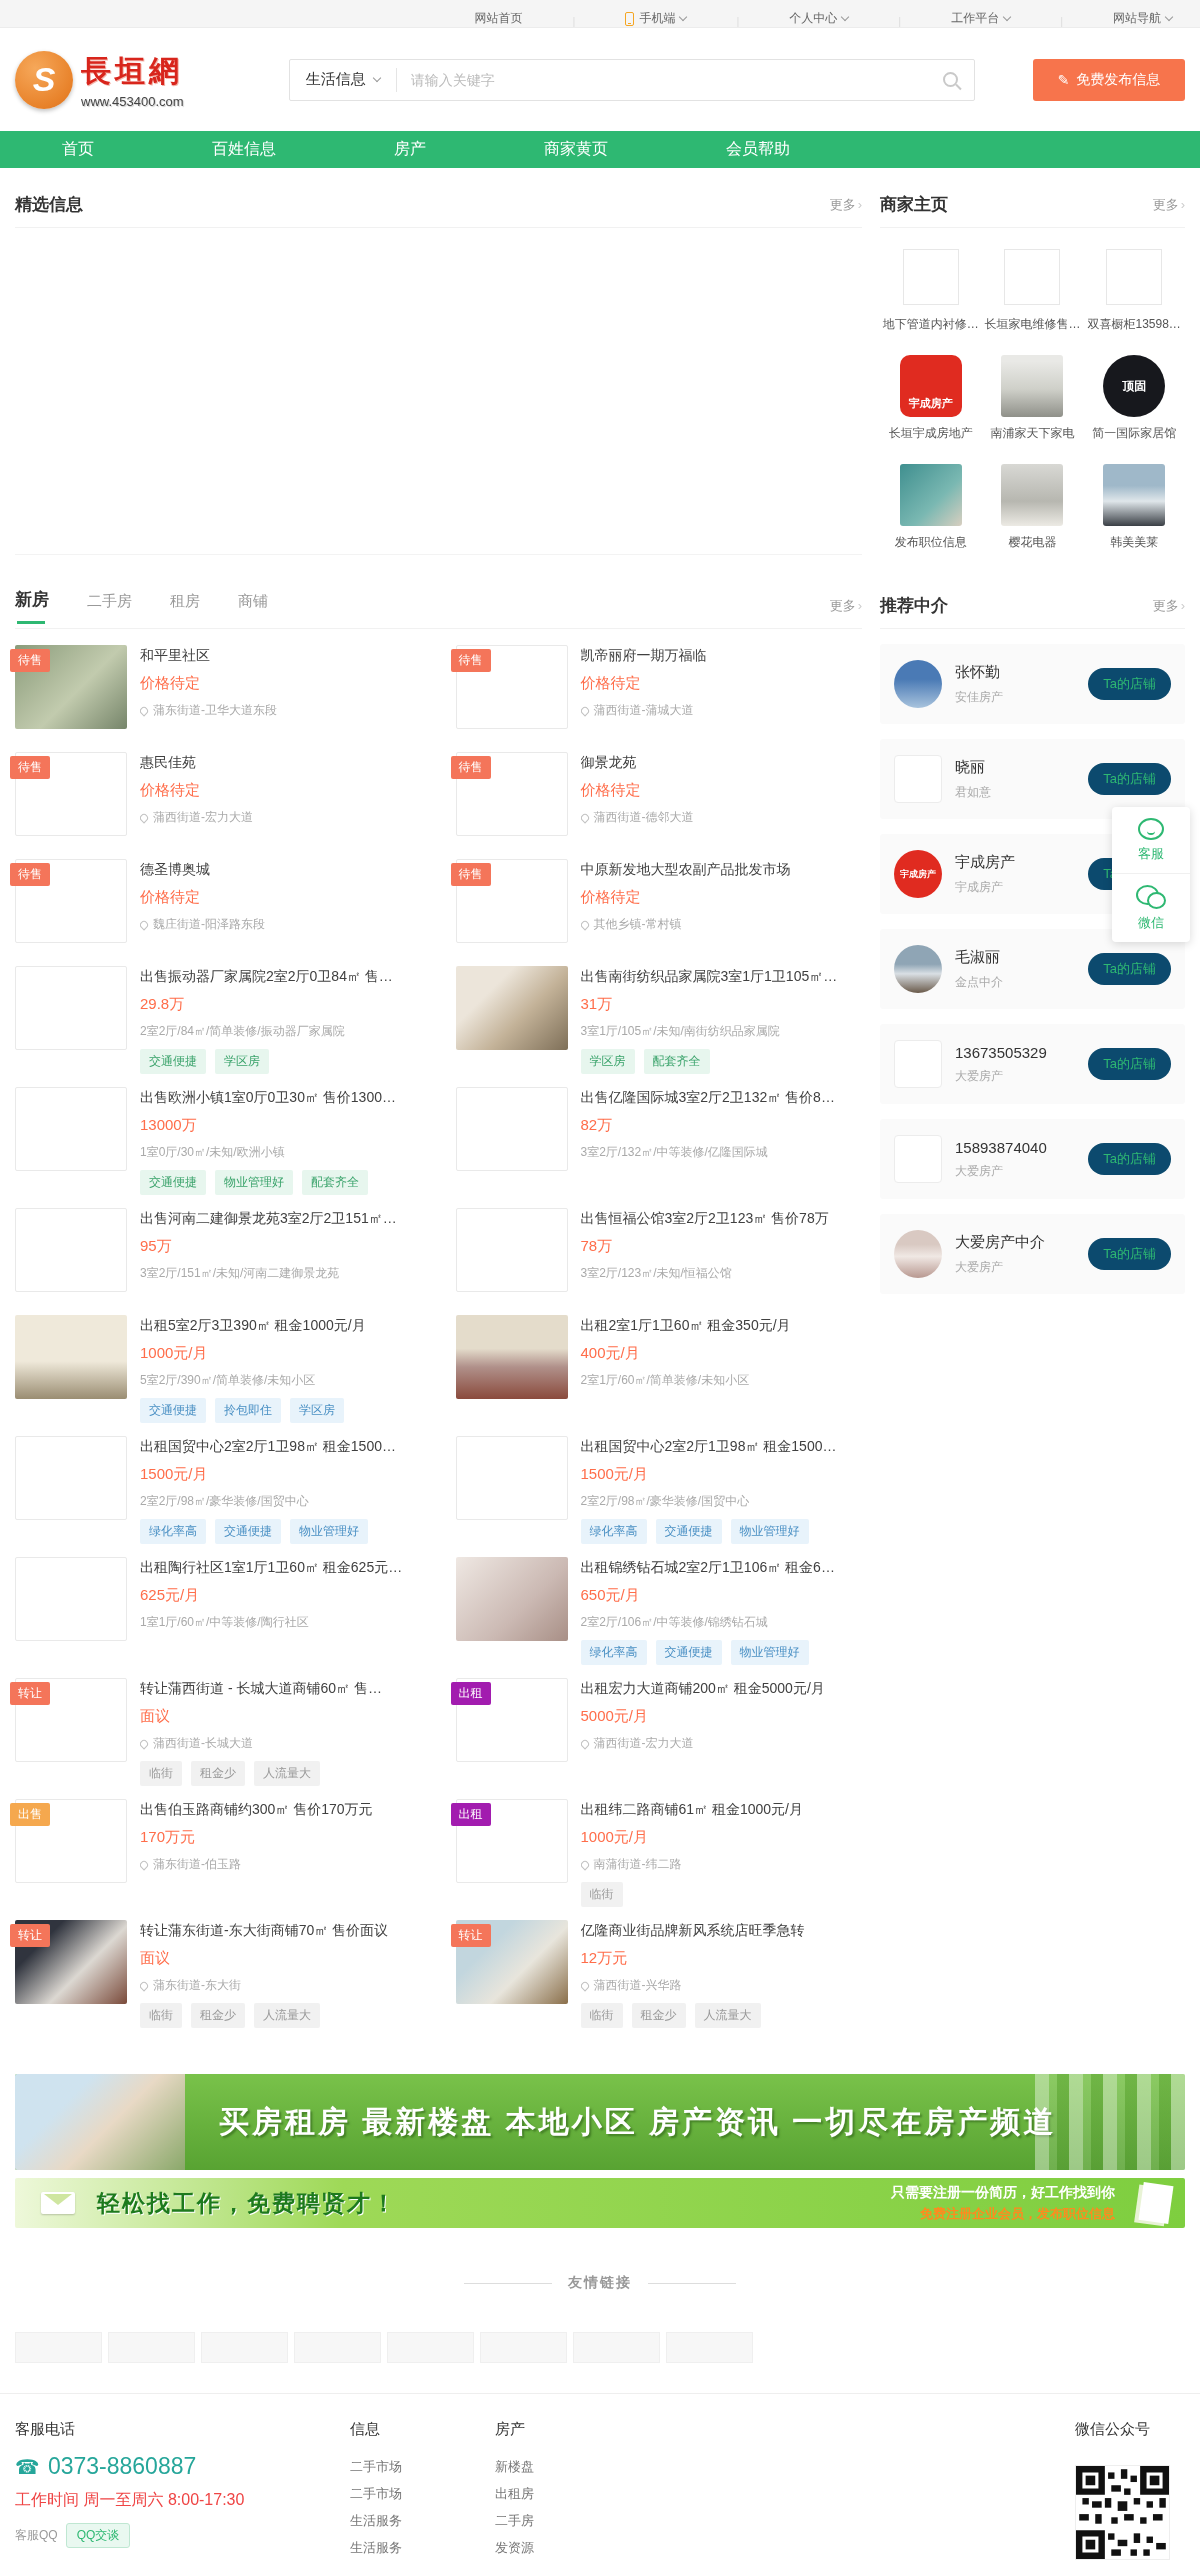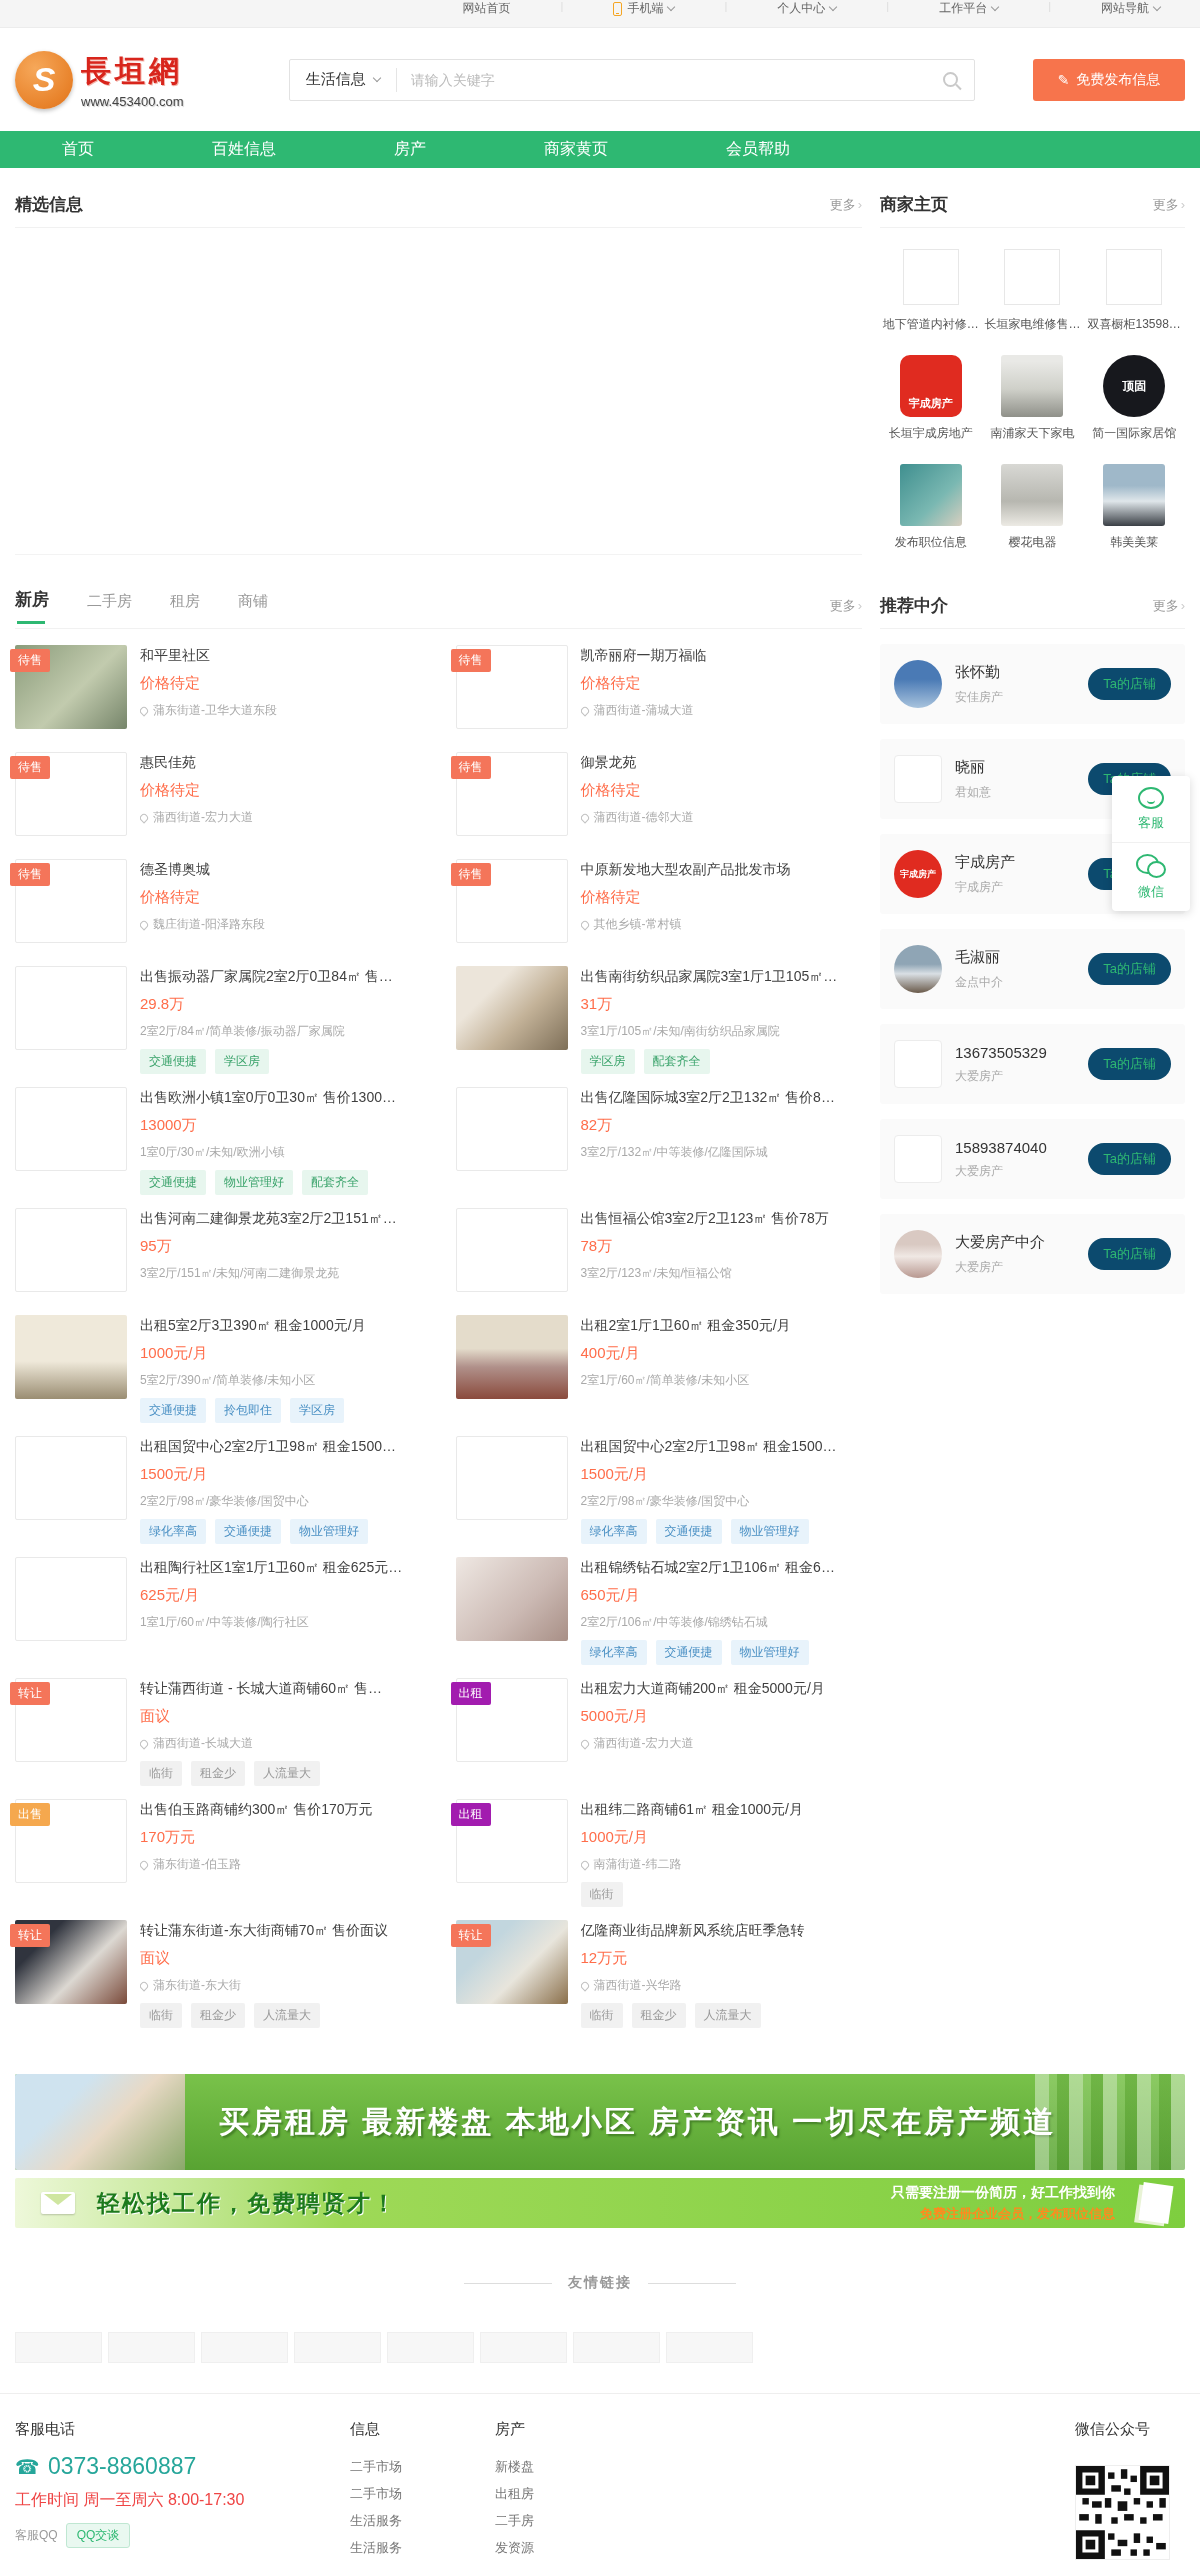--- a/index.html
+++ b/index.html
@@ -1,21 +1,21 @@
 <!DOCTYPE html>
 <html><head>
 <meta charset="utf-8">
 <style>
   * { box-sizing: border-box; margin: 0; padding: 0; }
   body { width: 1200px; margin: 0; background: #fff; position: relative;
          font-family: "Liberation Sans", "DejaVu Sans", sans-serif; color: #333; }
 
   
   .topbar { height: 28px; background: #f5f5f5; border-bottom: 1px solid #ececec;
-            display: flex; justify-content: flex-end; align-items: flex-start; padding-right: 26px; gap: 36px; }
+            display: flex; justify-content: flex-end; align-items: flex-end; padding-right: 14px; gap: 36px; }
   .tb-link { display: inline-flex; align-items: center; gap: 5px; font-size: 12px; color: #666;
              padding: 0 14px; cursor: pointer; }
   .tb-sep { color: #ddd; font-size: 11px; }
   .caret { width: 6px; height: 6px; border-right: 1px solid #999; border-bottom: 1px solid #999;
            transform: rotate(45deg); margin-top: -3px; display: inline-block; }
   .phone-glyph { width: 9px; height: 14px; border: 1px solid #f5a623; border-radius: 2px;
                  position: relative; display: inline-block; }
   .phone-glyph:after { content: ""; position: absolute; bottom: 1px; left: 2px; right: 2px;
                  height: 1px; background: #f5a623; }
 
@@ -132,21 +132,21 @@
   .av-red { background: #e02b20; color: #fff; font-size: 9px; font-weight: bold; }
   .av-broken { background: #fff; border: 1px solid #ececec; border-radius: 4px; }
   .av-woman { background: linear-gradient(180deg,#d9c9c2 30%,#f0e8e4 55%,#b89890); }
   .a-texts { margin-left: 13px; min-width: 0; }
   .a-name { font-size: 15px; color: #333; }
   .a-agency { font-size: 12px; color: #aaa; margin-top: 7px; }
   .shop-pill { position: absolute; right: 14px; background: #0c4a6e; color: #2eb872;
                font-size: 13px; padding: 7px 15px; border-radius: 16px; cursor: pointer; }
 
   
-  .float-widget { position: absolute; left: 1112px; top: 776px; width: 78px;
+  .float-widget { position: absolute; left: 1112px; top: 807px; width: 78px;
                   background: #fff; box-shadow: 0 2px 10px rgba(0,0,0,.15); border-radius: 4px;
                   z-index: 10; }
   .fw-cell { padding: 11px 0 10px; text-align: center; cursor: pointer; }
   .fw-cell + .fw-cell { border-top: 1px solid #f0f0f0; }
   .fw-label { font-size: 13px; color: #2eb872; margin-top: 5px; }
   .ic-chat { width: 26px; height: 22px; border: 2px solid #2eb872; border-radius: 50%;
              margin: 0 auto; position: relative; }
   .ic-chat:after { content:""; position:absolute; left:7px; top:9px; width:8px; height:4px;
              border-bottom:2px solid #2eb872; border-radius:0 0 8px 8px; }
   .ic-wechat { width: 30px; height: 24px; margin: 0 auto; position: relative; }

